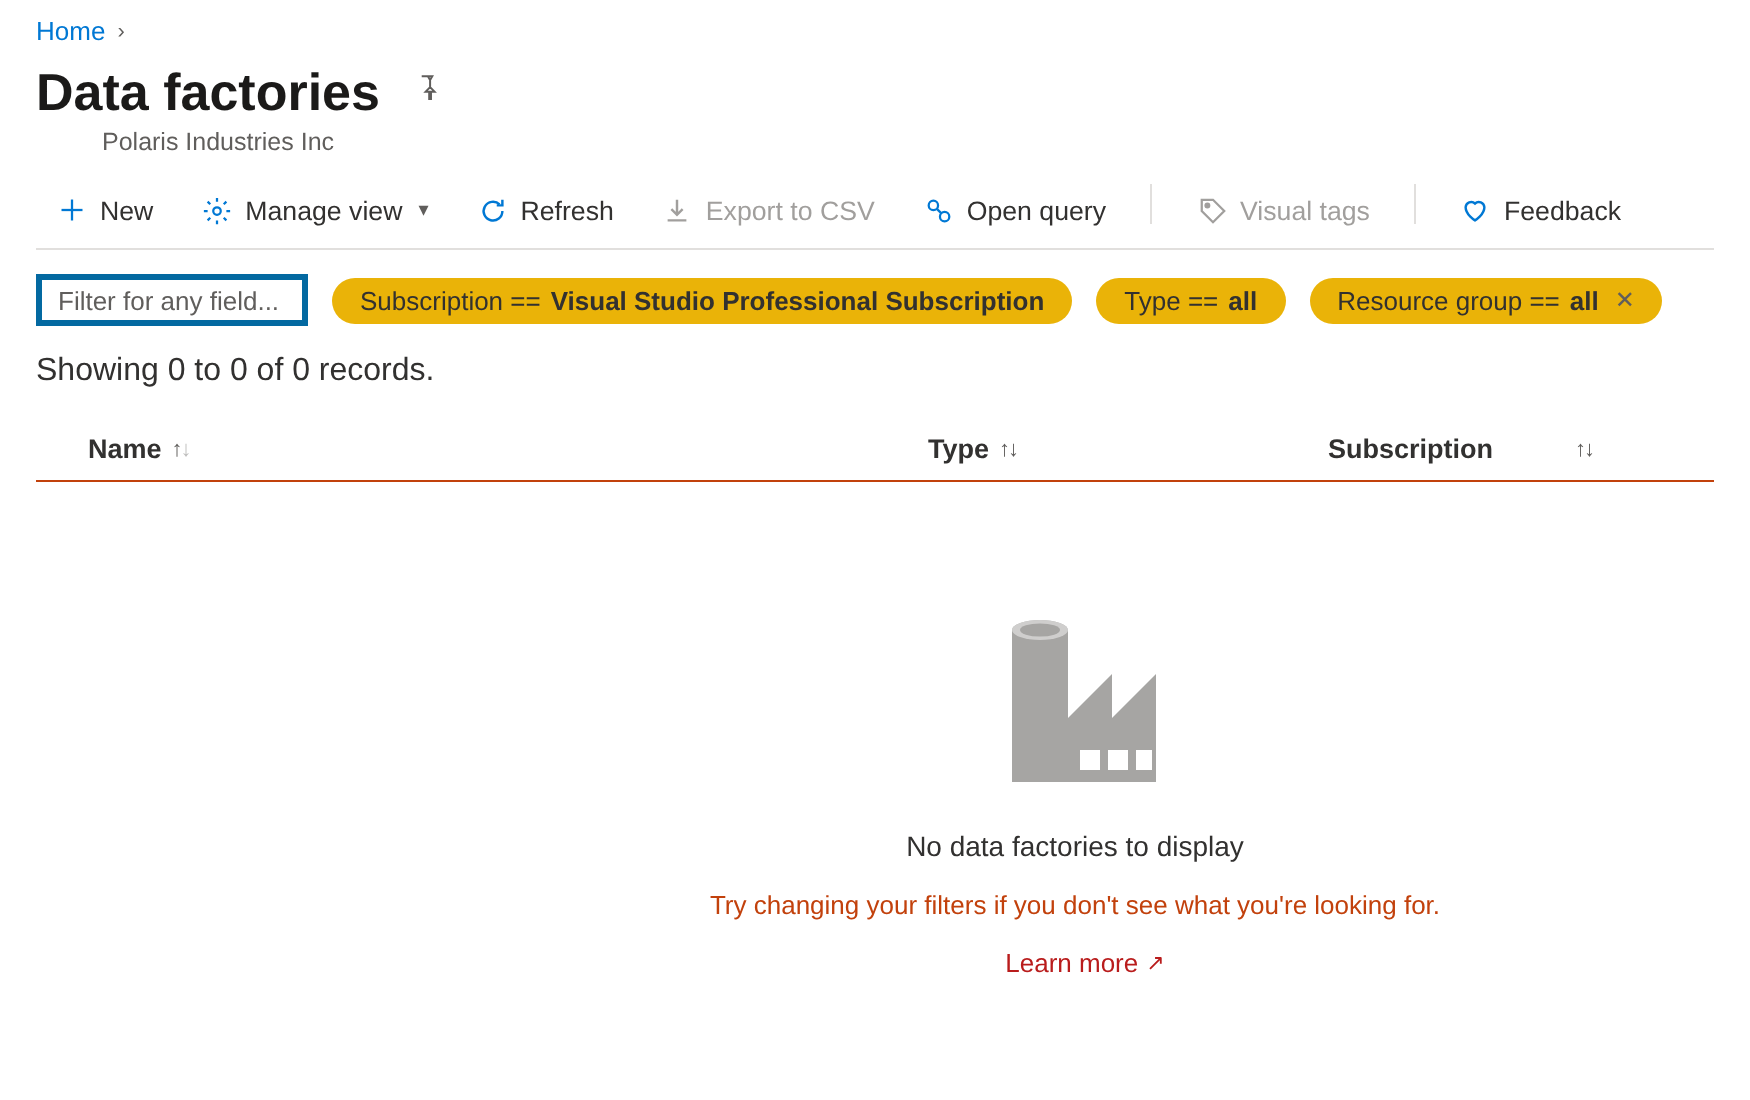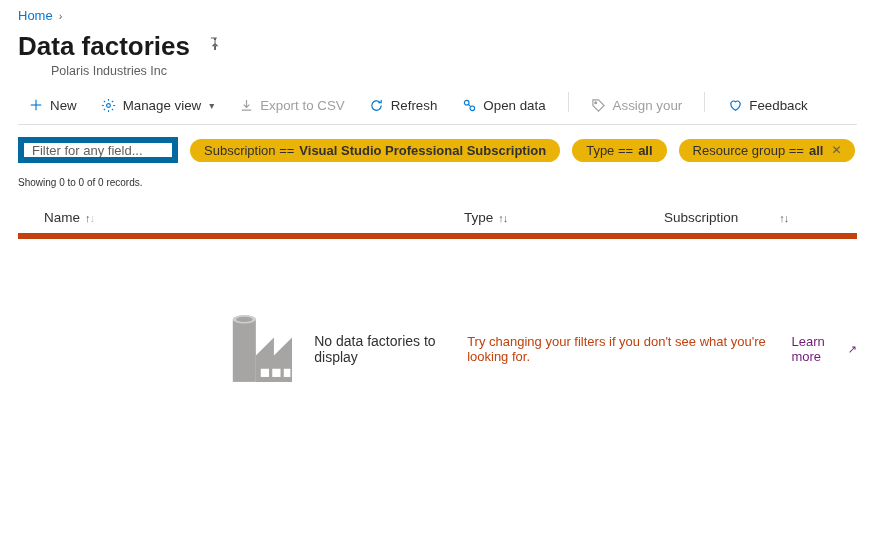--- a/index.html
+++ b/index.html
@@ -47,53 +47,53 @@
   .tbtn .ico { display:flex; width:16px; height:16px; align-items:center; justify-content:center; }
   .tbtn:not(.disabled) .ico { color: #0078d4; }
   .tbtn.disabled .ico { color: #a19f9d; }
   .sep { width:1px; height:20px; background:#e1dfdd; margin:0 8px; }
   .chev-down { font-size:10px; color:#605e5c; margin-left:2px; }
   .filter-row {
     display:flex; align-items:center; gap:12px; margin-bottom:14px;
     overflow:hidden;
   }
   .filter-input {
-    border:6px solid #0369a1; outline:none;
-    padding:5px 8px; font-size:13px; width:160px; height:26px;
+    border:3px solid #0369a1; outline:none;
+    padding:5px 8px; font-size:13px; width:136px; height:26px;
     color:#323130;
   }
   .filter-input::placeholder { color:#605e5c; }
   .pill {
     display:flex; align-items:center; gap:5px;
     background:#eab308; color:#323130;
     padding:4px 14px; border-radius:14px; font-size:13px;
     white-space:nowrap; cursor:pointer;
   }
   .pill .val { font-weight:700; }
   .pill .x { color:#605e5c; font-size:12px; margin-left:3px; }
-  .count { font-size:10px; color:#323130; margin-bottom:14px; }
+  .count { font-size:16px; color:#323130; margin-bottom:14px; }
   .thead {
     display:flex; align-items:center;
-    border-bottom:6px solid #c2410c;
-    padding:8px 0; font-size:13.5px; font-weight:400; color:#323130;
+    border-bottom:1px solid #c2410c;
+    padding:8px 0; font-size:13.5px; font-weight:700; color:#323130;
   }
   .th { display:flex; align-items:center; gap:5px; cursor:pointer; }
   .th .sort { font-size:11px; color:#605e5c; letter-spacing:-1px; }
   .th-name { margin-left:26px; flex:0 0 420px; }
   .th-type { flex:0 0 200px; }
   .th-sub { flex:1;gap:41px; }
   .empty {
-    display:flex; flex-direction:row; align-items:center;
+    display:flex; flex-direction:column; align-items:center;
     padding-top:60px; gap:14px;
     margin-left:200px;
   }
   .empty svg { display:block; }
   .empty-title { font-size:14px; color:#323130; }
   .empty-sub { font-size:13px; color:#c2410c; }
-  .learn { color:#701a75; font-size:13px; text-decoration:none; display:flex; align-items:center; gap:4px;padding-left:10px; }
+  .learn { color:#b91c1c; font-size:13px; text-decoration:none; display:flex; align-items:center; gap:4px;padding-left:10px; }
   .ext-icon { font-size:11px; }
 </style>
 </head>
 <body>
 
 <div class="breadcrumb">
   <a href="#">Home</a>
   <span class="chev">›</span>
 </div>
 
@@ -120,56 +120,56 @@
   <button class="tbtn">
     <span class="ico">
         <svg width="15" height="15" viewBox="0 0 16 16" fill="none" stroke="currentColor" stroke-width="1.2">
           <circle cx="8" cy="8" r="2"></circle>
           <path d="M8 1v2M8 13v2M1 8h2M13 8h2M3 3l1.4 1.4M11.6 11.6L13 13M13 3l-1.4 1.4M4.4 11.6L3 13"></path>
         </svg>
       </span>
     <span>Manage view</span>
     <span class="chev-down">▾</span>
   </button>
-  <button class="tbtn disabled">
-    <span class="ico">
-        <svg width="15" height="15" viewBox="0 0 16 16" fill="none" stroke="currentColor" stroke-width="1.3">
-          <path d="M8 2v8M5 7l3 3 3-3M3 13h10"></path>
-        </svg>
-      </span>
-    <span>Export to CSV</span>
-  </button>
   <button class="tbtn">
     <span class="ico">
         <svg width="15" height="15" viewBox="0 0 16 16" fill="none" stroke="currentColor" stroke-width="1.3">
           <path d="M13 8a5 5 0 1 1-1.5-3.5"></path>
           <path d="M13 2v3h-3"></path>
         </svg>
       </span>
     <span>Refresh</span>
+  </button>
+  <button class="tbtn disabled">
+    <span class="ico">
+        <svg width="15" height="15" viewBox="0 0 16 16" fill="none" stroke="currentColor" stroke-width="1.3">
+          <path d="M8 2v8M5 7l3 3 3-3M3 13h10"></path>
+        </svg>
+      </span>
+    <span>Export to CSV</span>
   </button>
   <button class="tbtn">
     <span class="ico">
         <svg width="15" height="15" viewBox="0 0 16 16" fill="none" stroke="currentColor" stroke-width="1.2">
           <circle cx="5" cy="5" r="2.5"></circle>
           <circle cx="11" cy="11" r="2.5"></circle>
           <path d="M7 7l2 2"></path>
         </svg>
       </span>
-    <span>Open data</span>
+    <span>Open query</span>
   </button>
   <span class="sep"></span>
   <button class="tbtn disabled">
     <span class="ico">
         <svg width="15" height="15" viewBox="0 0 16 16" fill="none" stroke="currentColor" stroke-width="1.2">
           <path d="M2 8V2h6l6 6-6 6z"></path>
           <circle cx="5" cy="5" r="1" fill="currentColor"></circle>
         </svg>
       </span>
-    <span>Assign your</span>
+    <span>Visual tags</span>
   </button>
   <span class="sep"></span>
   <button class="tbtn">
     <span class="ico">
         <svg width="15" height="15" viewBox="0 0 16 16" fill="none" stroke="currentColor" stroke-width="1.3">
           <path d="M8 13s-5-3-5-7a3 3 0 0 1 5-2 3 3 0 0 1 5 2c0 4-5 7-5 7z"></path>
         </svg>
       </span>
     <span>Feedback</span>
   </button>

